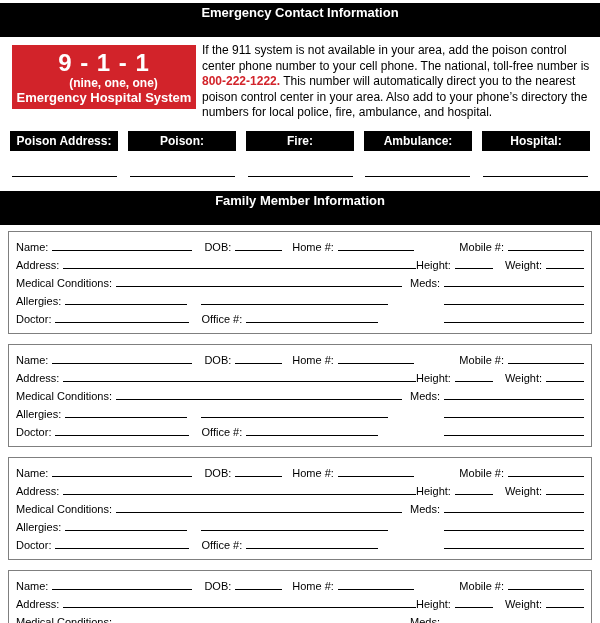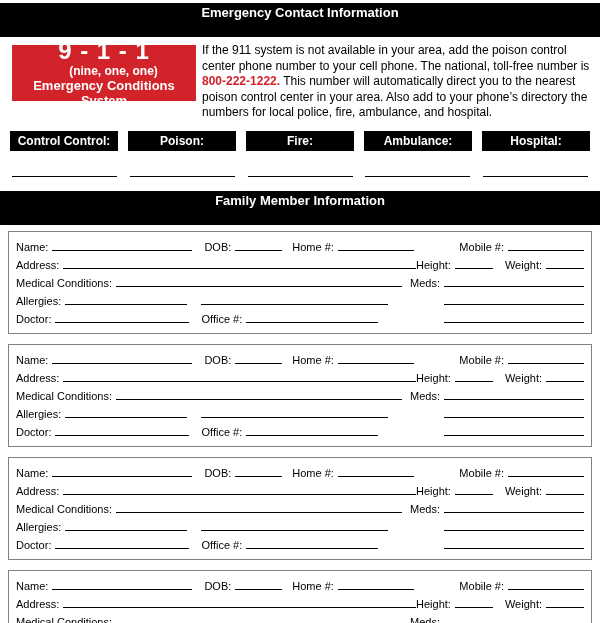--- a/index.html
+++ b/index.html
@@ -7,21 +7,21 @@
     width:600px;height:623px;overflow:hidden;background:#ffffff;
     font-family:"Liberation Sans","DejaVu Sans",sans-serif;color:#000;
   }
   .bar{
     background:var(--bar-black,#000);color:#fff;height:34px;line-height:20px;
     text-align:center;font-weight:bold;font-size:13px;width:600px;
   }
   .bar.top{margin-top:3px;}
   .intro-row{display:flex;padding:8px 8px 0 12px;margin-bottom:4px;}
   .red-box{
-    background:var(--accent-red,#D2232A);width:184px;min-width:184px;height:56px;
+    background:var(--accent-red,#D2232A);width:184px;min-width:184px;height:64px;
     color:#fff;text-align:center;display:flex;flex-direction:column;
     justify-content:center;font-weight:bold;
   }
   .red-box .big{font-size:24px;line-height:26px;letter-spacing:1px;}
   .red-box .sub{font-size:12px;line-height:14px;padding-left:19px;}
   .red-box .sub2{font-size:13px;line-height:15px;}
   .intro{
     margin:0 0 0 6px;font-size:12px;line-height:15.5px;flex:1;
     letter-spacing:0px; margin-top:-2px;
   }
@@ -57,27 +57,27 @@
 <body>
 
 <div class="bar top">
   <span>Emergency Contact Information</span>
 </div>
 
 <div class="intro-row">
   <div class="red-box">
     <div class="big">9 - 1 - 1</div>
     <div class="sub">(nine, one, one)</div>
-    <div class="sub2">Emergency Conditions System</div>
+    <div class="sub2">Emergency Hospital System</div>
   </div>
   <p class="intro"><span>If the 911 system is not available in your area, add the poison control center phone number to your cell phone. The national, toll-free number is </span><span class="phone">800-222-1222.</span><span> This number will automatically direct you to the nearest poison control center in your area. Also add to your phone’s directory the numbers for local police, fire, ambulance, and hospital.</span></p>
 </div>
 
 <div class="contacts-row">
-  <div class="contact-box"><span>Control Control:</span></div>
+  <div class="contact-box"><span>Poison Address:</span></div>
   <div class="contact-box"><span>Poison:</span></div>
   <div class="contact-box"><span>Fire:</span></div>
   <div class="contact-box"><span>Ambulance:</span></div>
   <div class="contact-box"><span>Hospital:</span></div>
 </div>
 
 <div class="contact-lines">
   <div class="cline"></div>
   <div class="cline"></div>
   <div class="cline"></div>

